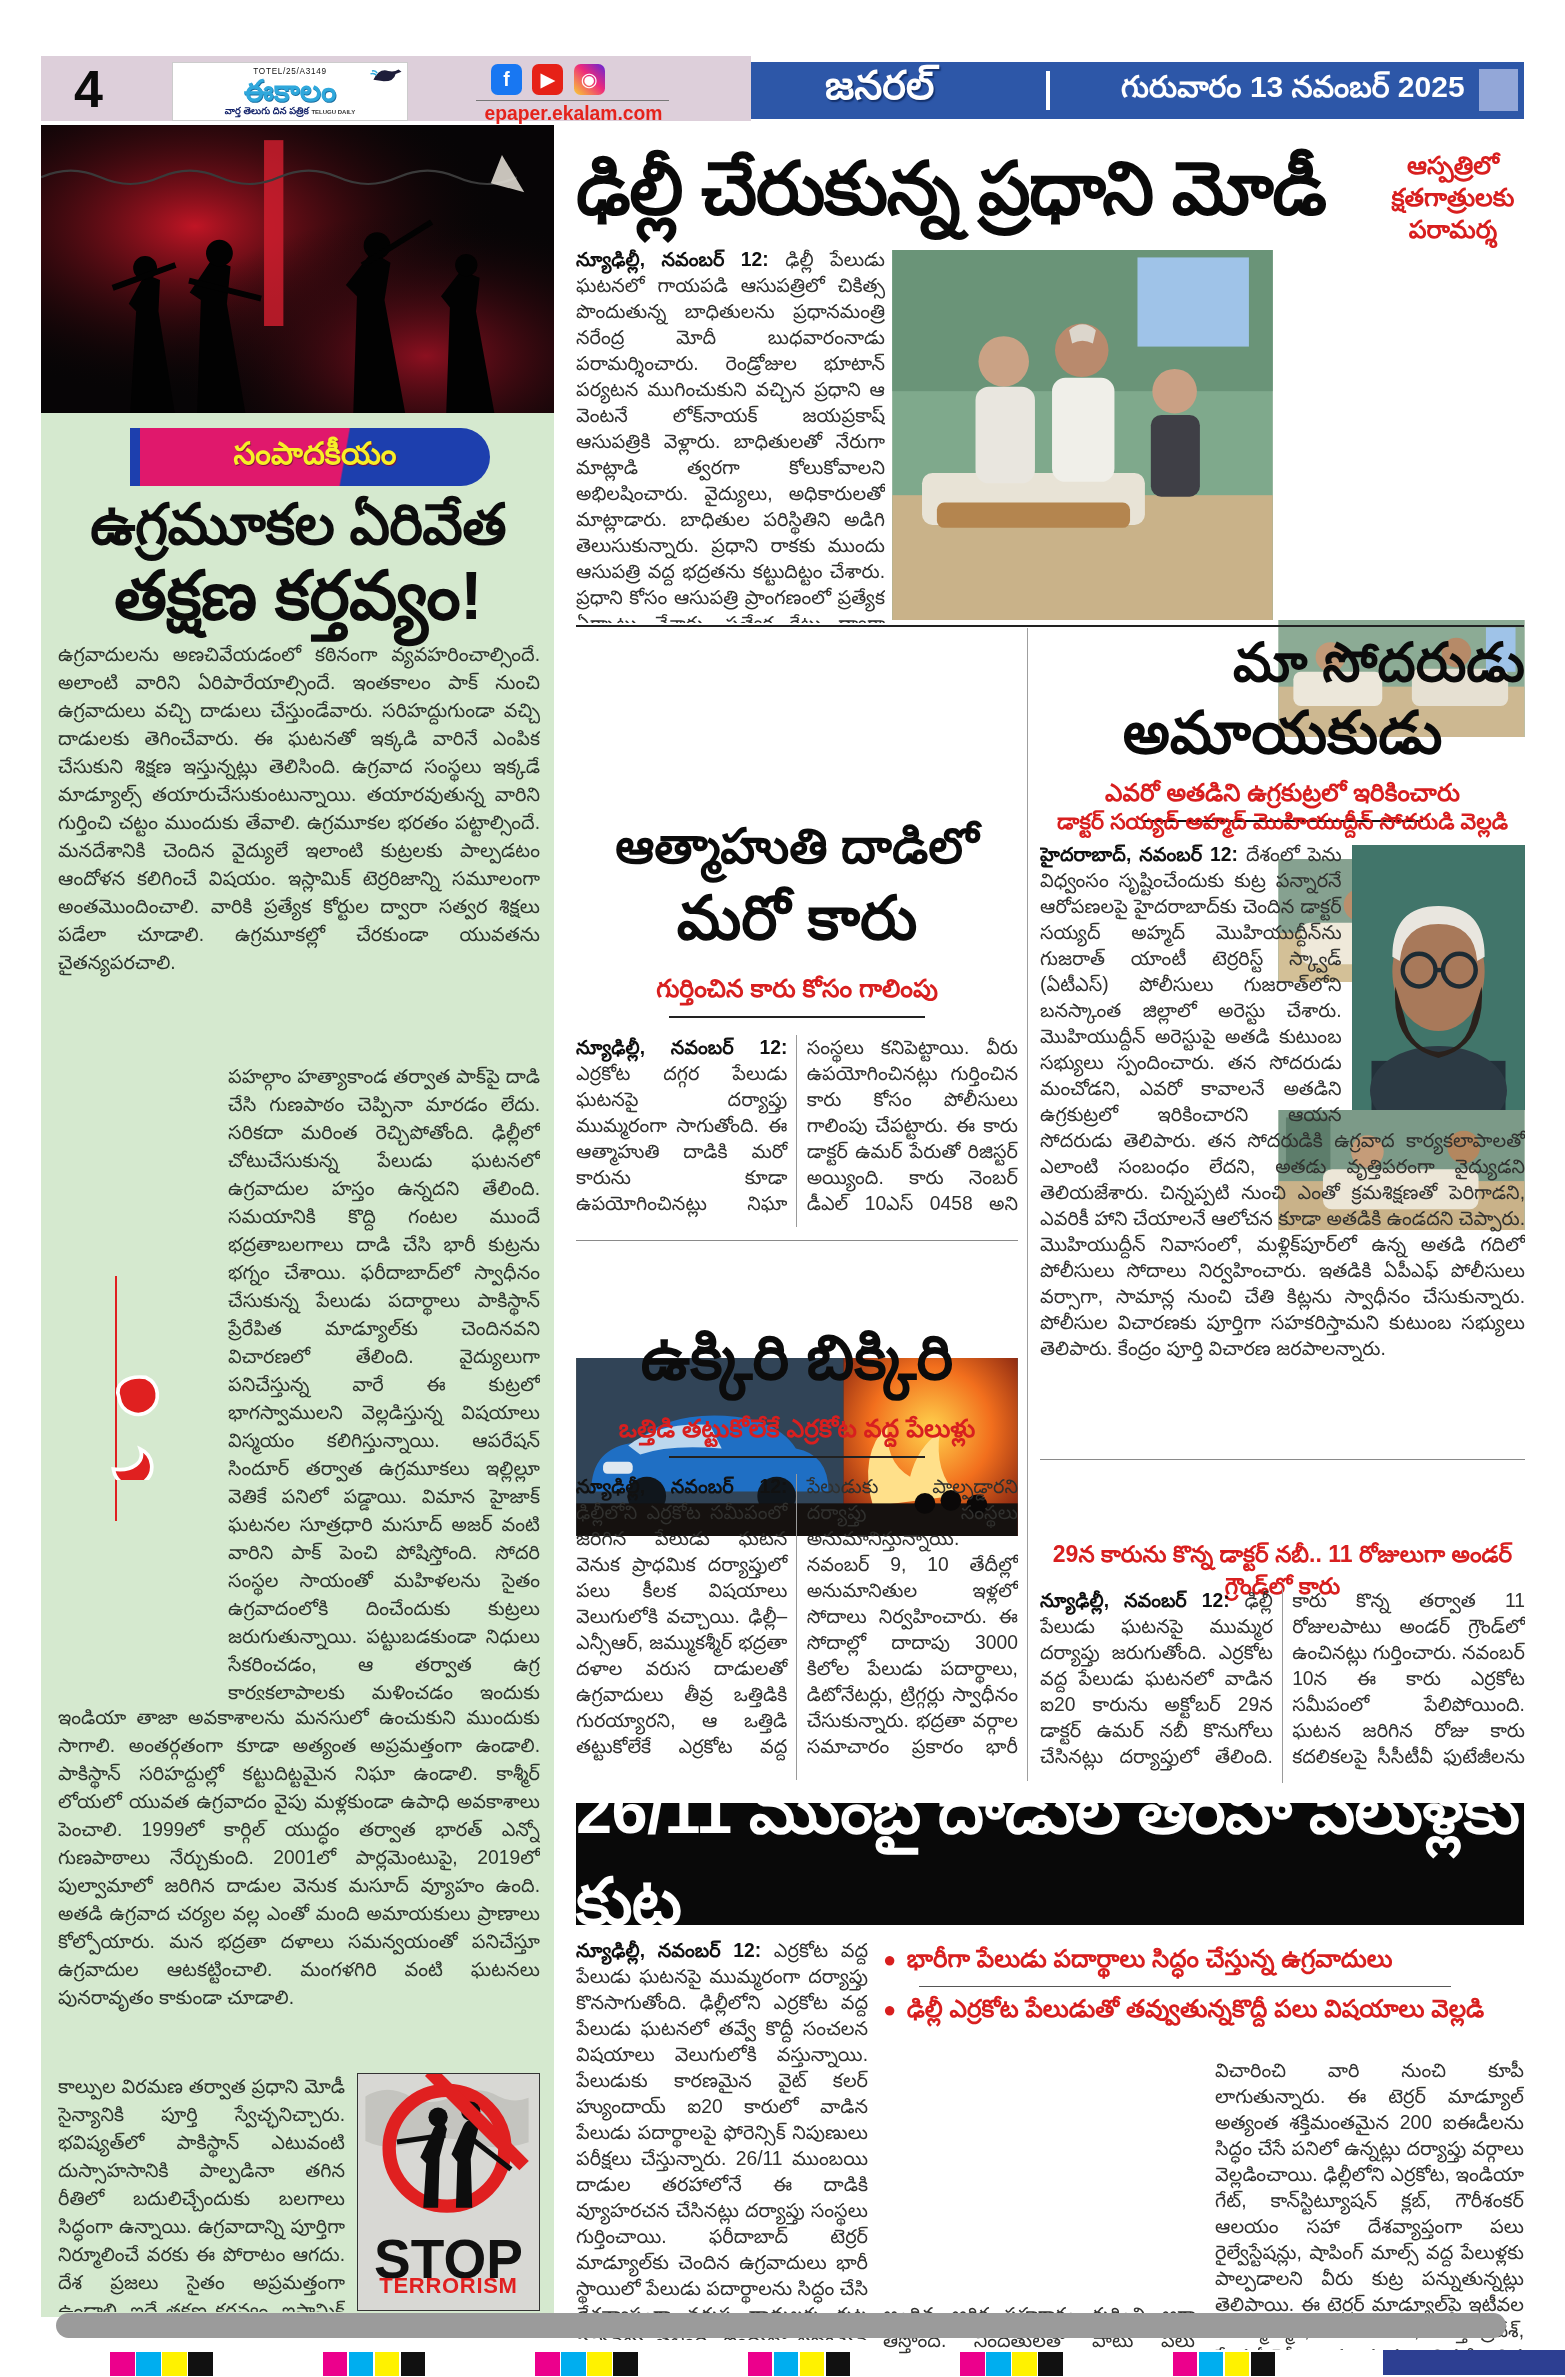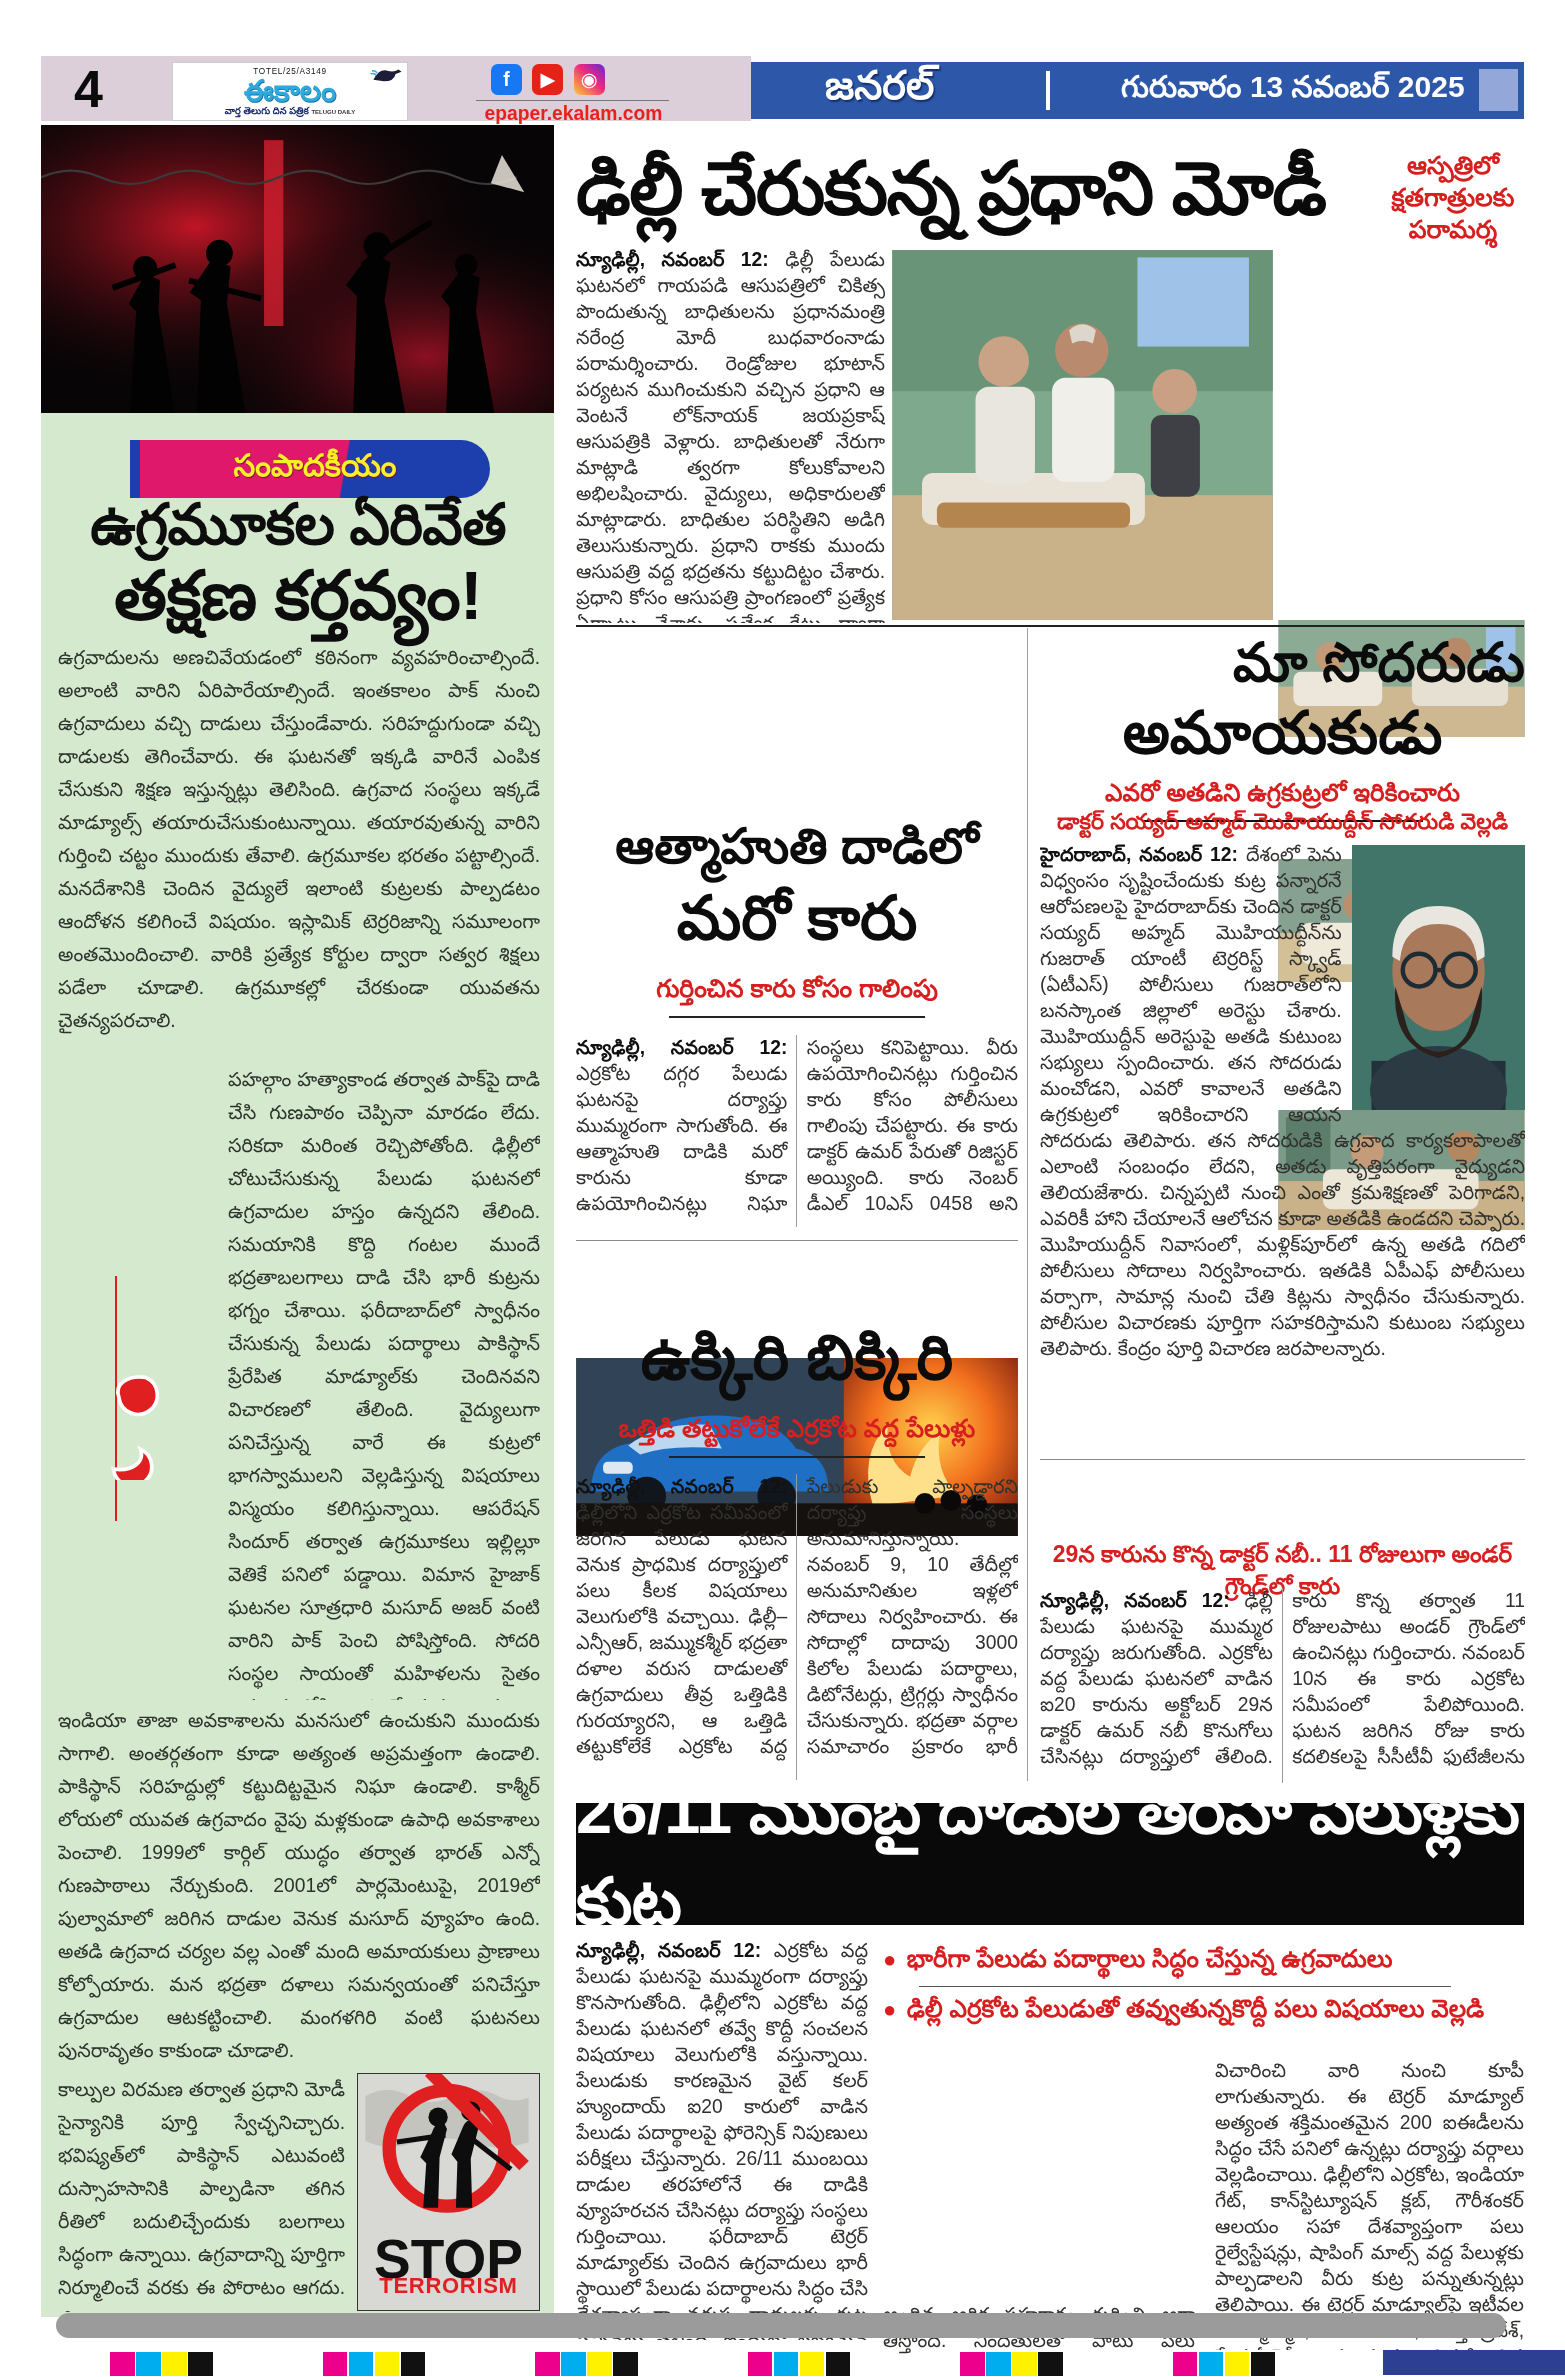--- a/index.html
+++ b/index.html
@@ -27,25 +27,25 @@
   .hdr-blue{left:751px;top:62px;width:773px;height:57px;background:#2d57a8;display:flex;align-items:center;}
   .hdr-section{margin-left:74px;font-size:40px;font-weight:900;color:#ffffff;text-shadow:1.5px 1.5px 1.5px #13306b;}
   .hdr-div{margin-left:112px;width:3.7px;height:39px;background:#ffffff;}
   .hdr-date{margin-left:71px;font-size:30px;font-weight:900;color:#ffffff;}
   .hdr-cap{position:absolute;right:6px;top:7.4px;width:39px;height:42px;background:#93a7d8;}
   
   .edit-img{left:41px;top:125px;width:513px;height:289px;background:#050505;overflow:hidden;}
   .edit-col{left:41px;top:413px;width:513px;height:1904px;background:#d5e9cf;}
   .edit-pill{left:130px;top:428px;width:350px;height:58px;border-radius:0 30px 30px 0;
              background:linear-gradient(100deg,#e0186c 0 58%,#1d3fae 58.5% 100%);
-             border-left:10.4px solid #1d3fae;display:flex;align-items:center;justify-content:center;margin-top:12px;}
+             border-left:10.4px solid #1d3fae;display:flex;align-items:center;justify-content:center;}
   .edit-pill span{font-size:31px;font-weight:900;color:#f7ef27;text-shadow:0.7px 0.7px 0.7px #7c0d3c;}
   .edit-h1{left:45px;top:491px;width:506px;text-align:center;font-size:57px;font-weight:900;color:#0d0d0d;letter-spacing:-0.7px;}
   .edit-h2{left:45px;top:556px;width:506px;text-align:center;font-size:68px;font-weight:900;color:#0d0d0d;letter-spacing:-0.7px;}
-  .ebody{font-size:19.3px;line-height:33px;text-align:justify;color:#2d332c;}
+  .ebody{font-size:19.3px;line-height:28px;text-align:justify;color:#2d332c;}
   .e-p1{left:58px;top:641px;width:482px;height:421px;overflow:hidden;}
   .e-wrap{left:58px;top:1063px;width:482px;height:637px;display:flex;}
   .e-quotezone{width:170px;position:relative;flex:none;}
   .qline{position:absolute;left:57px;top:213px;width:1.5px;height:245px;background:#e02020;}
   .qmark{position:absolute;left:27px;top:305px;}
   .e-p23{flex:1;height:637px;overflow:hidden;}
   .e-p4{left:58px;top:1704px;width:482px;height:363px;overflow:hidden;}
   .e-bottom{left:58px;top:2073px;width:482px;height:239px;display:flex;gap:12px;}
   .e-p5{width:289px;height:239px;overflow:hidden;}
   .stop-poster{width:181px;height:236px;background:#d8d8d4;border:1.5px solid #333;position:relative;flex:none;overflow:hidden;}

